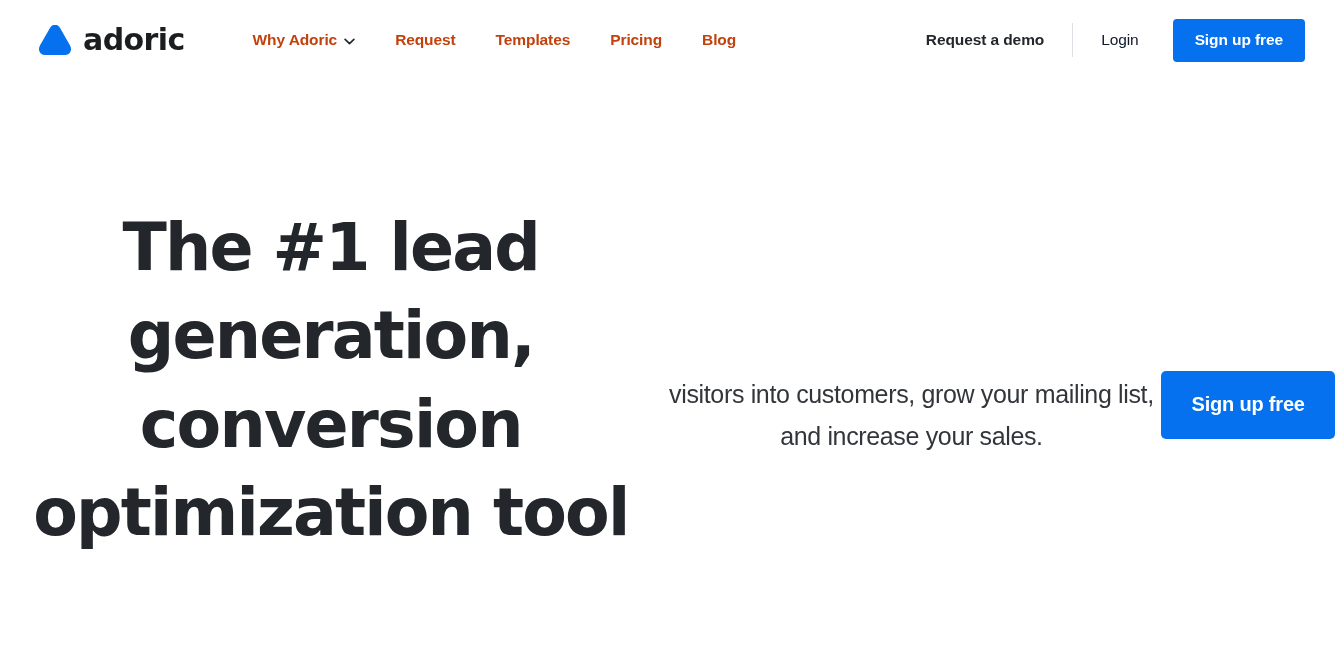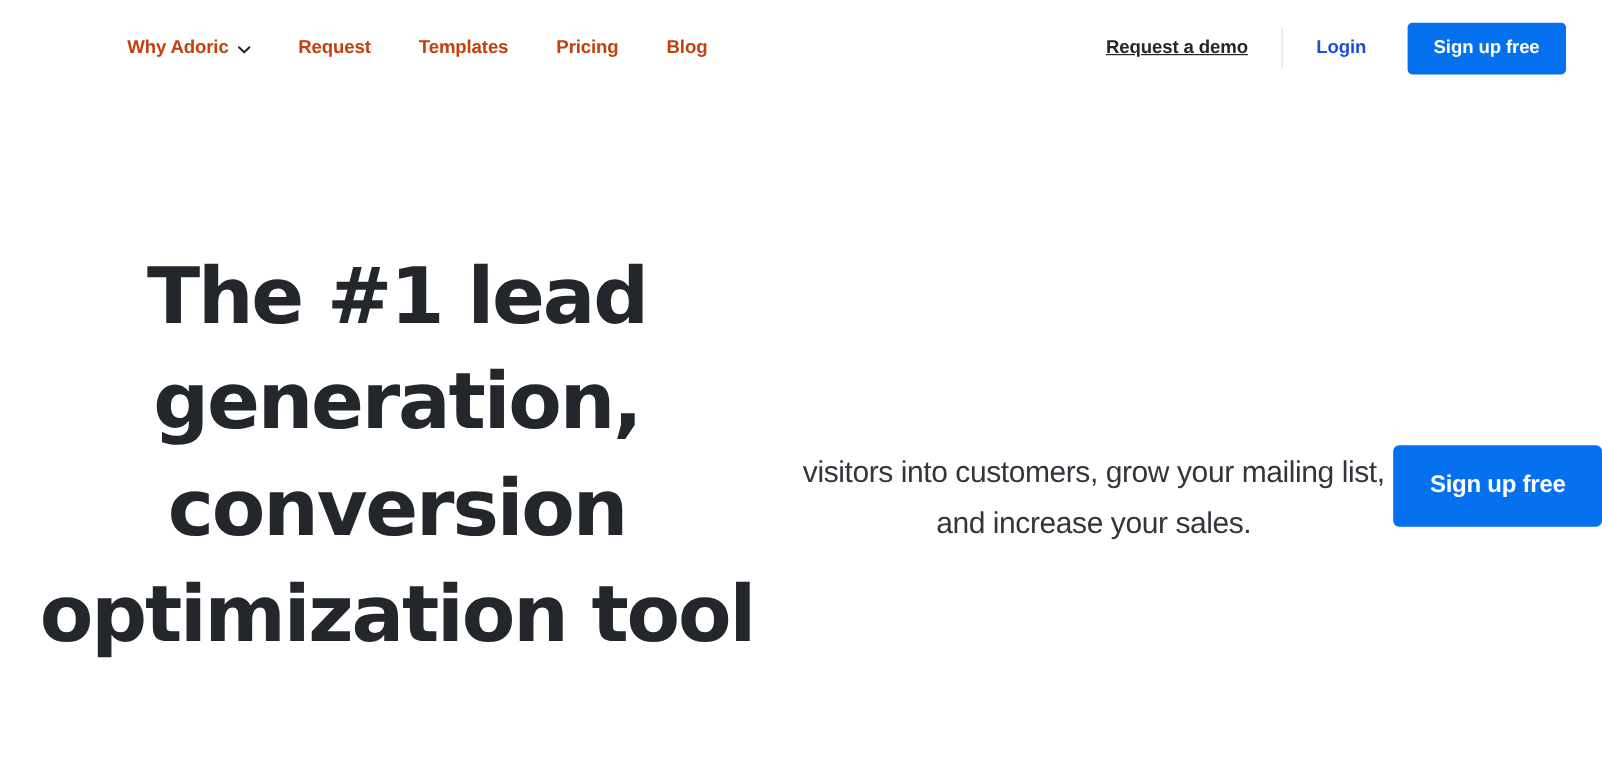--- a/index.html
+++ b/index.html
@@ -98,35 +98,34 @@
     gap: 0;
   }
 
   .demo-link {
     font-size: 15.5px;
     font-weight: 700;
     color: #23272c;
     cursor: pointer;
     white-space: nowrap;
     letter-spacing: -0.1px;
-    text-decoration: underline;
   }
 
   .v-divider {
     width: 1px;
     height: 34px;
     background: #dcdfe3;
     margin: 0 28px;
     flex: 0 0 auto;
   }
 
   .login-link {
     font-size: 15.5px;
-    font-weight: 700;
-    color: #1d4ed8;
+    font-weight: 400;
+    color: #0f172a;
     cursor: pointer;
     white-space: nowrap;
     margin-right: 34px;
     letter-spacing: -0.1px;
   }
 
   .btn-signup-header {
     background: #0571ef;
     color: #ffffff;
     border: none;
@@ -192,20 +191,26 @@
     cursor: pointer;
   }
 </style>
 </head>
 <body>
 
 <div class="page">
 
   <header class="site-header">
 
+    <a class="brand" href="#">
+      <svg class="brand-mark" viewBox="0 0 34 30">
+        <path d="M14.05 3.6 C15.6 1.1 18.4 1.1 19.95 3.6 L30.1 21.2 C31.9 24.3 30.6 27.6 27.1 27.8 L6.9 27.8 C3.4 27.6 2.1 24.3 3.9 21.2 Z" fill="#0571EF" stroke="#0571EF" stroke-width="4.2" stroke-linejoin="round"></path>
+      </svg>
+      <span class="brand-name">adoric</span>
+    </a>
 
     <nav class="primary-nav">
 
       <span class="nav-item">
         <span>Why Adoric</span>
         <svg class="chevron" viewBox="0 0 12 8">
           <path d="M1 1.6 L6 6.4 L11 1.6" fill="none" stroke="#23272c" stroke-width="1.9" stroke-linecap="round" stroke-linejoin="round"></path>
         </svg>
       </span>
 

